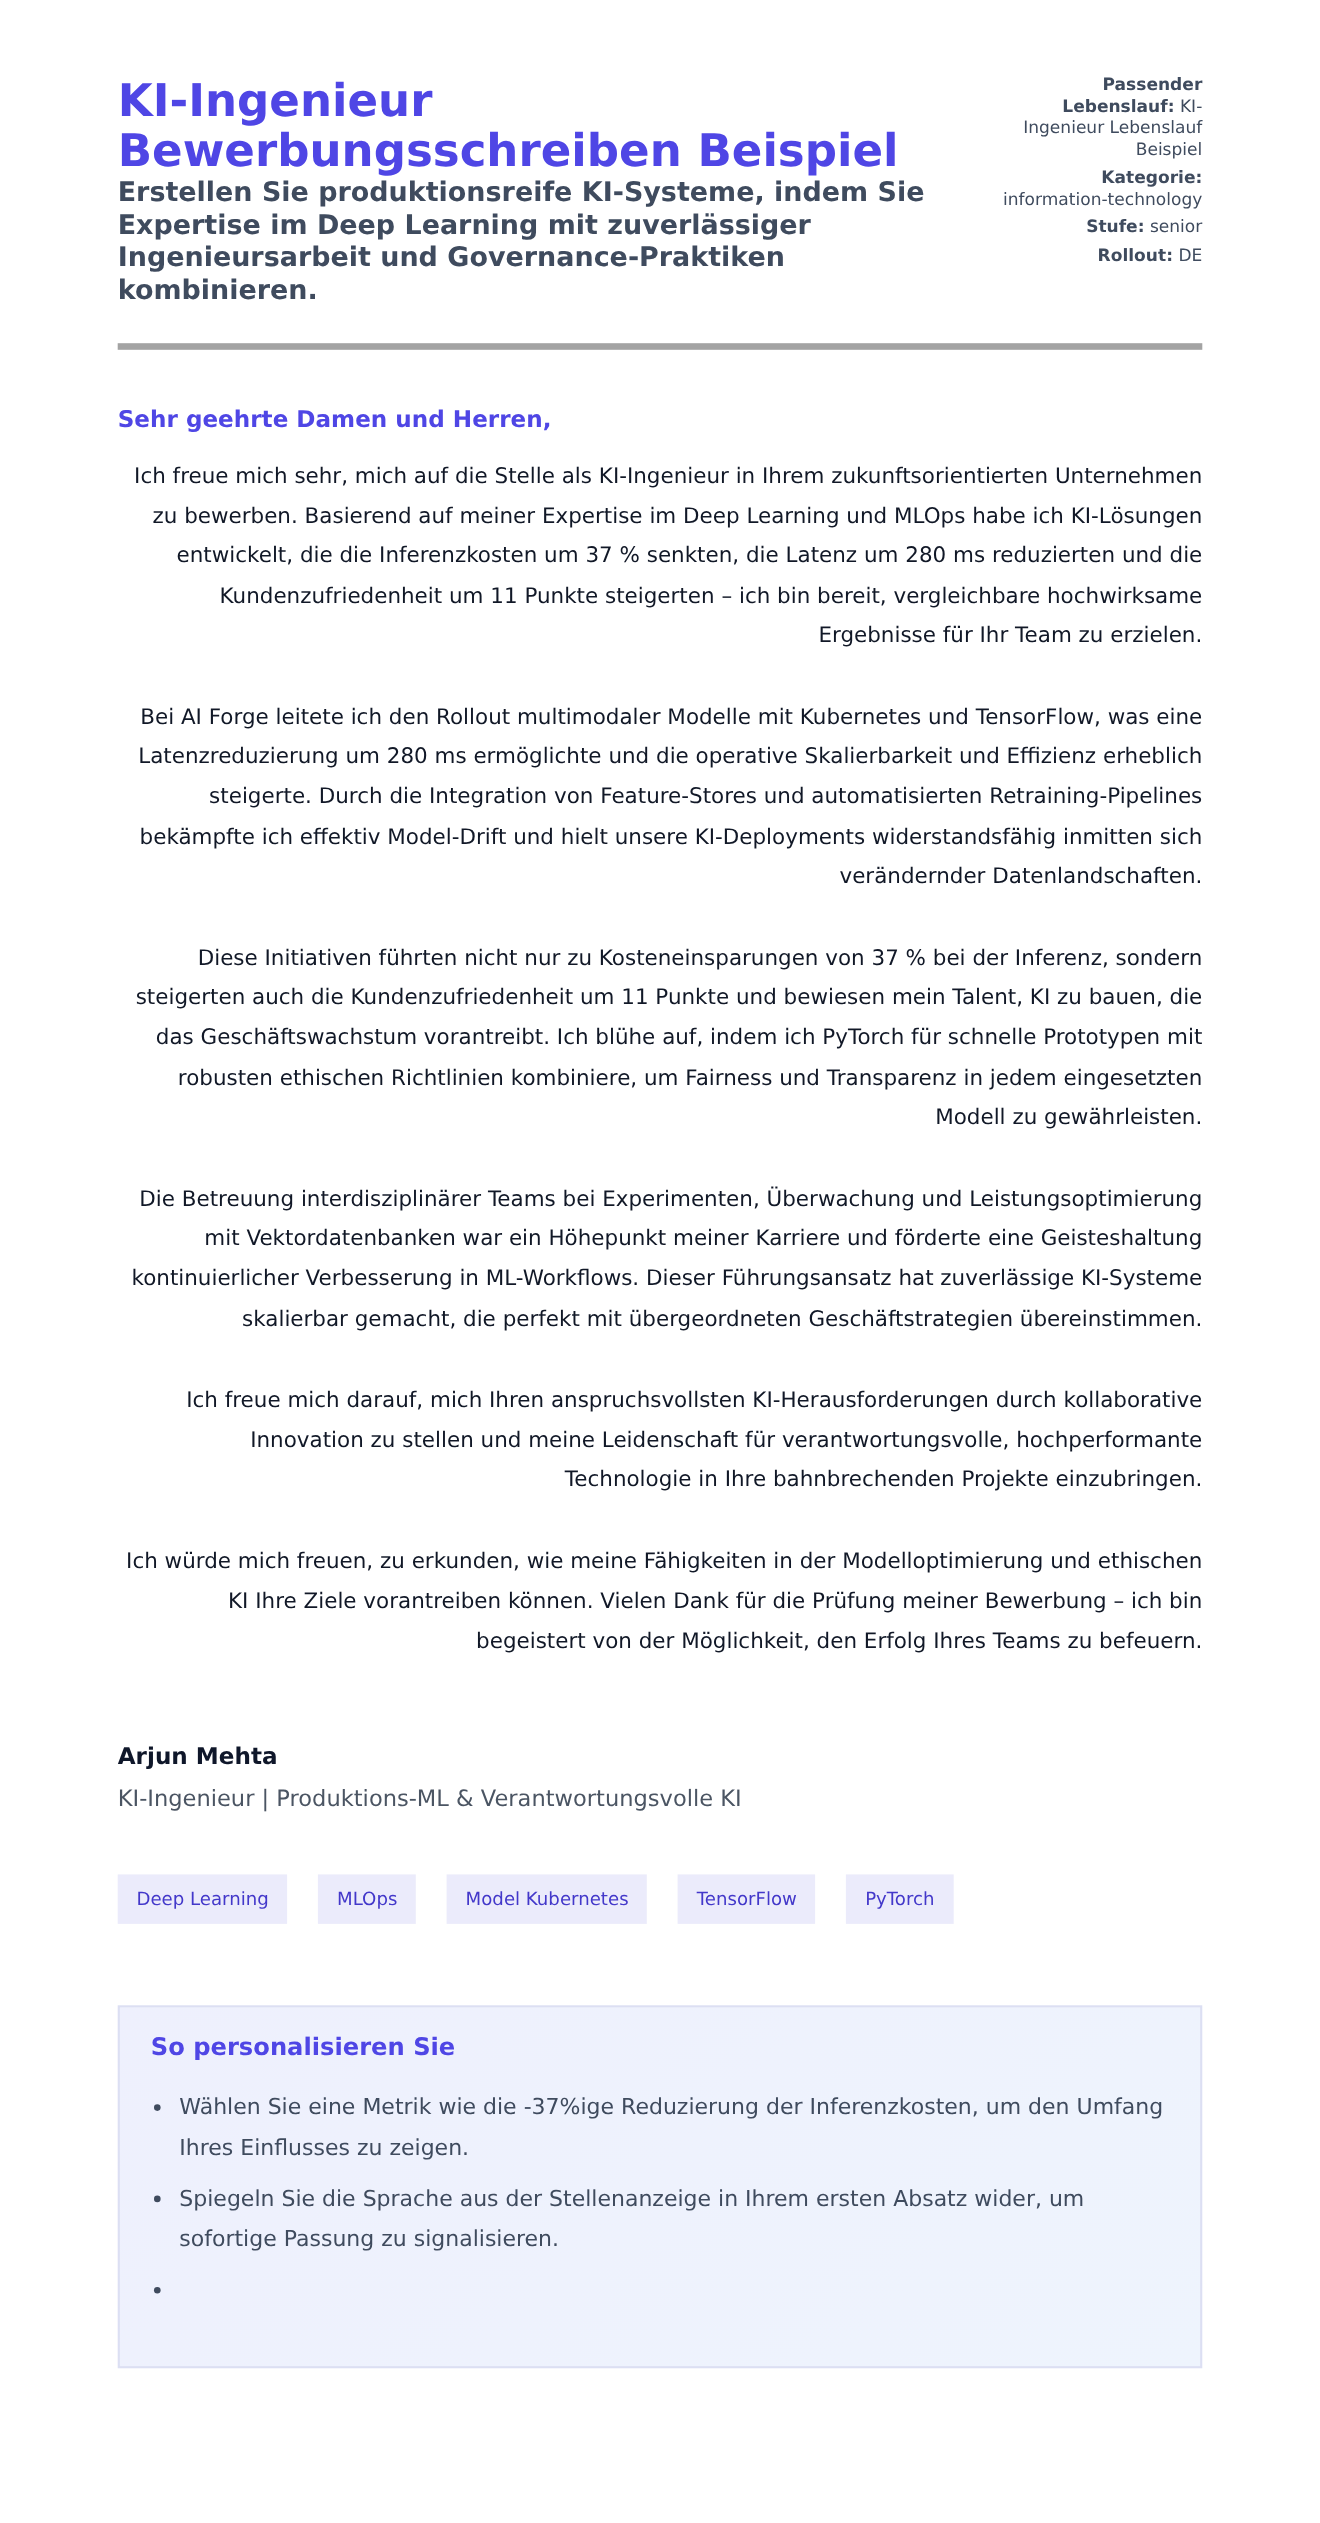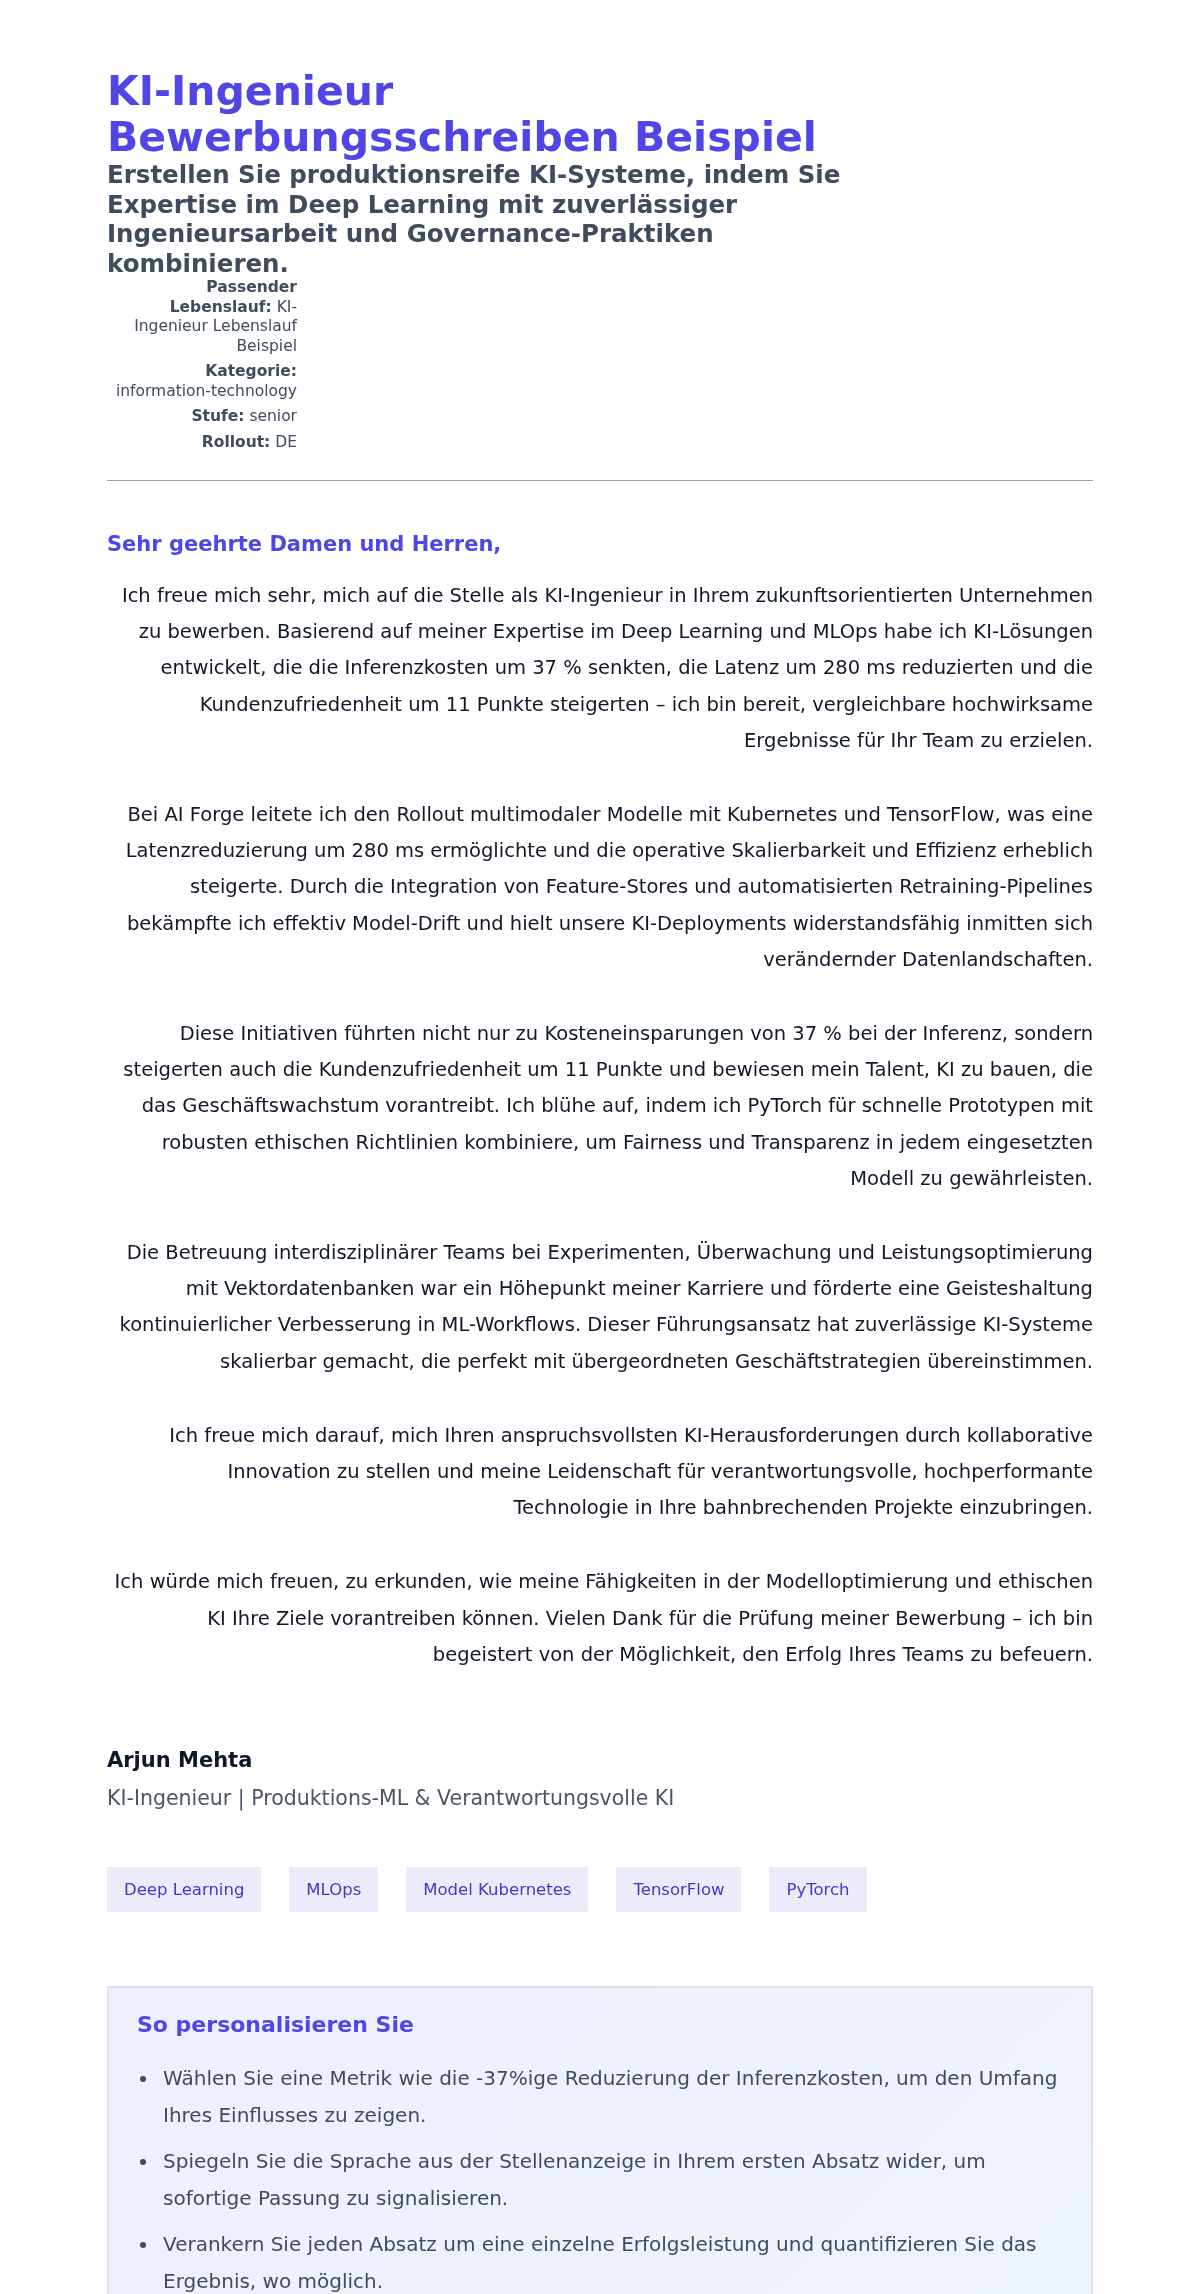--- a/index.html
+++ b/index.html
@@ -11,23 +11,22 @@
       color: #111827;
     }
     .page {
       width: 1200px;
       padding: 68px 107px 60px 107px;
     }
     .header {
       display: flex;
       justify-content: space-between;
       align-items: flex-start;
-      padding-bottom: 22px;
-      border-bottom: 1px solid #a3a3a3;
-      flex-direction: column;
+      padding-bottom: 34px;
+      border-bottom: 6px solid #a3a3a3;
     }
     .header-left { width: 790px; }
     .title {
       font-size: 41px;
       font-weight: bold;
       line-height: 46px;
       color: #4f46e5;
       letter-spacing: 0;
     }
     .subtitle {
@@ -186,18 +185,17 @@
       <li>
         <span class="bullet"></span>
         <span>Wählen Sie eine Metrik wie die -37%ige Reduzierung der Inferenzkosten, um den Umfang Ihres Einflusses zu zeigen.</span>
       </li>
       <li>
         <span class="bullet"></span>
         <span>Spiegeln Sie die Sprache aus der Stellenanzeige in Ihrem ersten Absatz wider, um sofortige Passung zu signalisieren.</span>
       </li>
       <li>
         <span class="bullet"></span>
-        <span>Verankern Sie jeden Absatz um eine einzelne Erfolgsleistung und quantifizieren Sie das Ergebnis, wo möglich.</span>
       </li>
     </ul>
   </aside>
 
 </div>
 
 </body></html>

